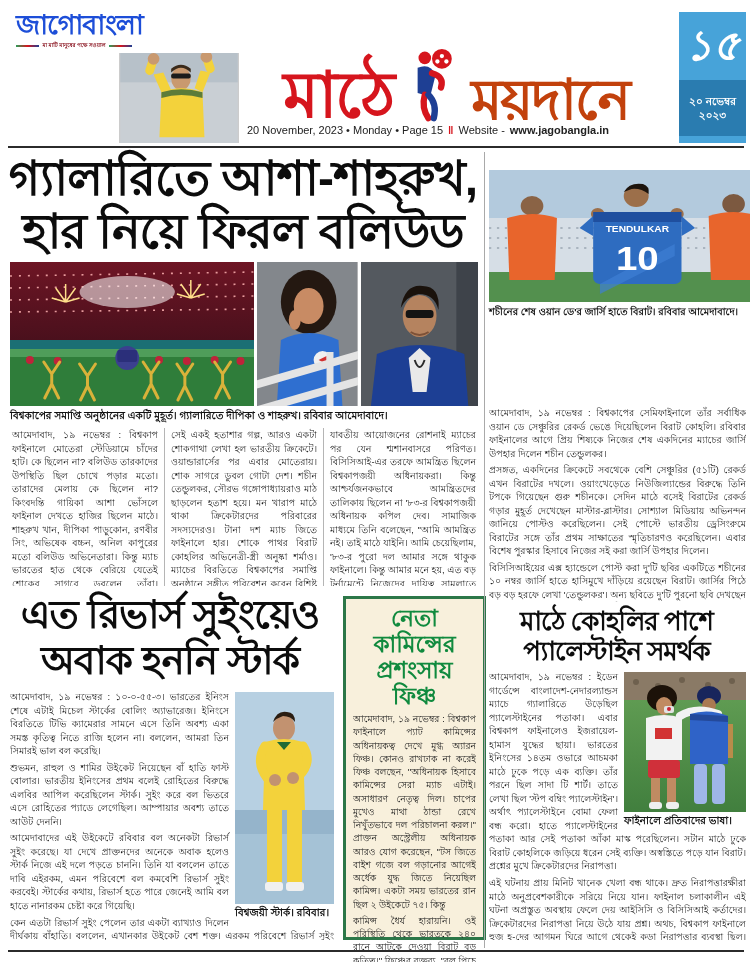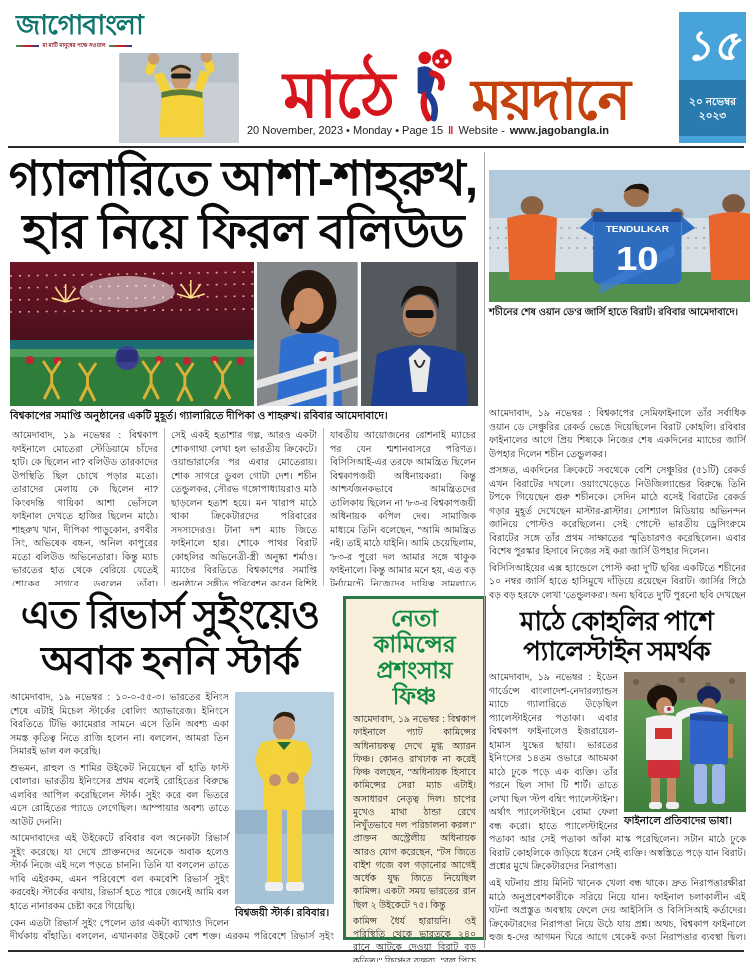--- a/index.html
+++ b/index.html
@@ -1,20 +1,20 @@
 <!DOCTYPE html>
 <html><head>
 <meta charset="utf-8">
 <style>
   html,body{margin:0;padding:0;background:#d9d9d9;}
   .page{position:relative;width:750px;height:962px;margin:0 auto;background:#ffffff;
         font-family:"Liberation Sans","DejaVu Sans",sans-serif;color:#161616;overflow:hidden;}
   .abs{position:absolute;}
   
-  .brand-logo{font-size:27px;font-weight:800;color:#0f766e;letter-spacing:-1px;line-height:1;}
+  .brand-logo{font-size:27px;font-weight:800;color:#1d4ed8;letter-spacing:-1px;line-height:1;}
   .brand-tagline{display:flex;align-items:center;gap:3px;margin-top:3px;}
   .brand-tagline .tl{flex:1;height:2px;background:linear-gradient(90deg,#2aa05a,#d6151d,#1e3f94);}
   .brand-tagline .tx{font-size:5.5px;font-weight:700;color:#8a1420;white-space:nowrap;}
   .teaser{font-size:12.5px;line-height:1.42;font-weight:700;color:#1b2d6b;}
   .mast-row{display:flex;align-items:flex-end;justify-content:center;gap:12px;}
   .mast-red{font-size:64px;font-weight:800;color:#d6151d;letter-spacing:-2px;line-height:.95;}
   .mast-blue{font-size:56px;font-weight:800;color:#c2410c;letter-spacing:-2px;line-height:.95;}
   .dateline{font-size:11px;color:#222;display:flex;gap:5px;align-items:baseline;}
   .dateline .sep{color:#d6151d;font-weight:800;}
   .dateline .url{font-weight:800;}

